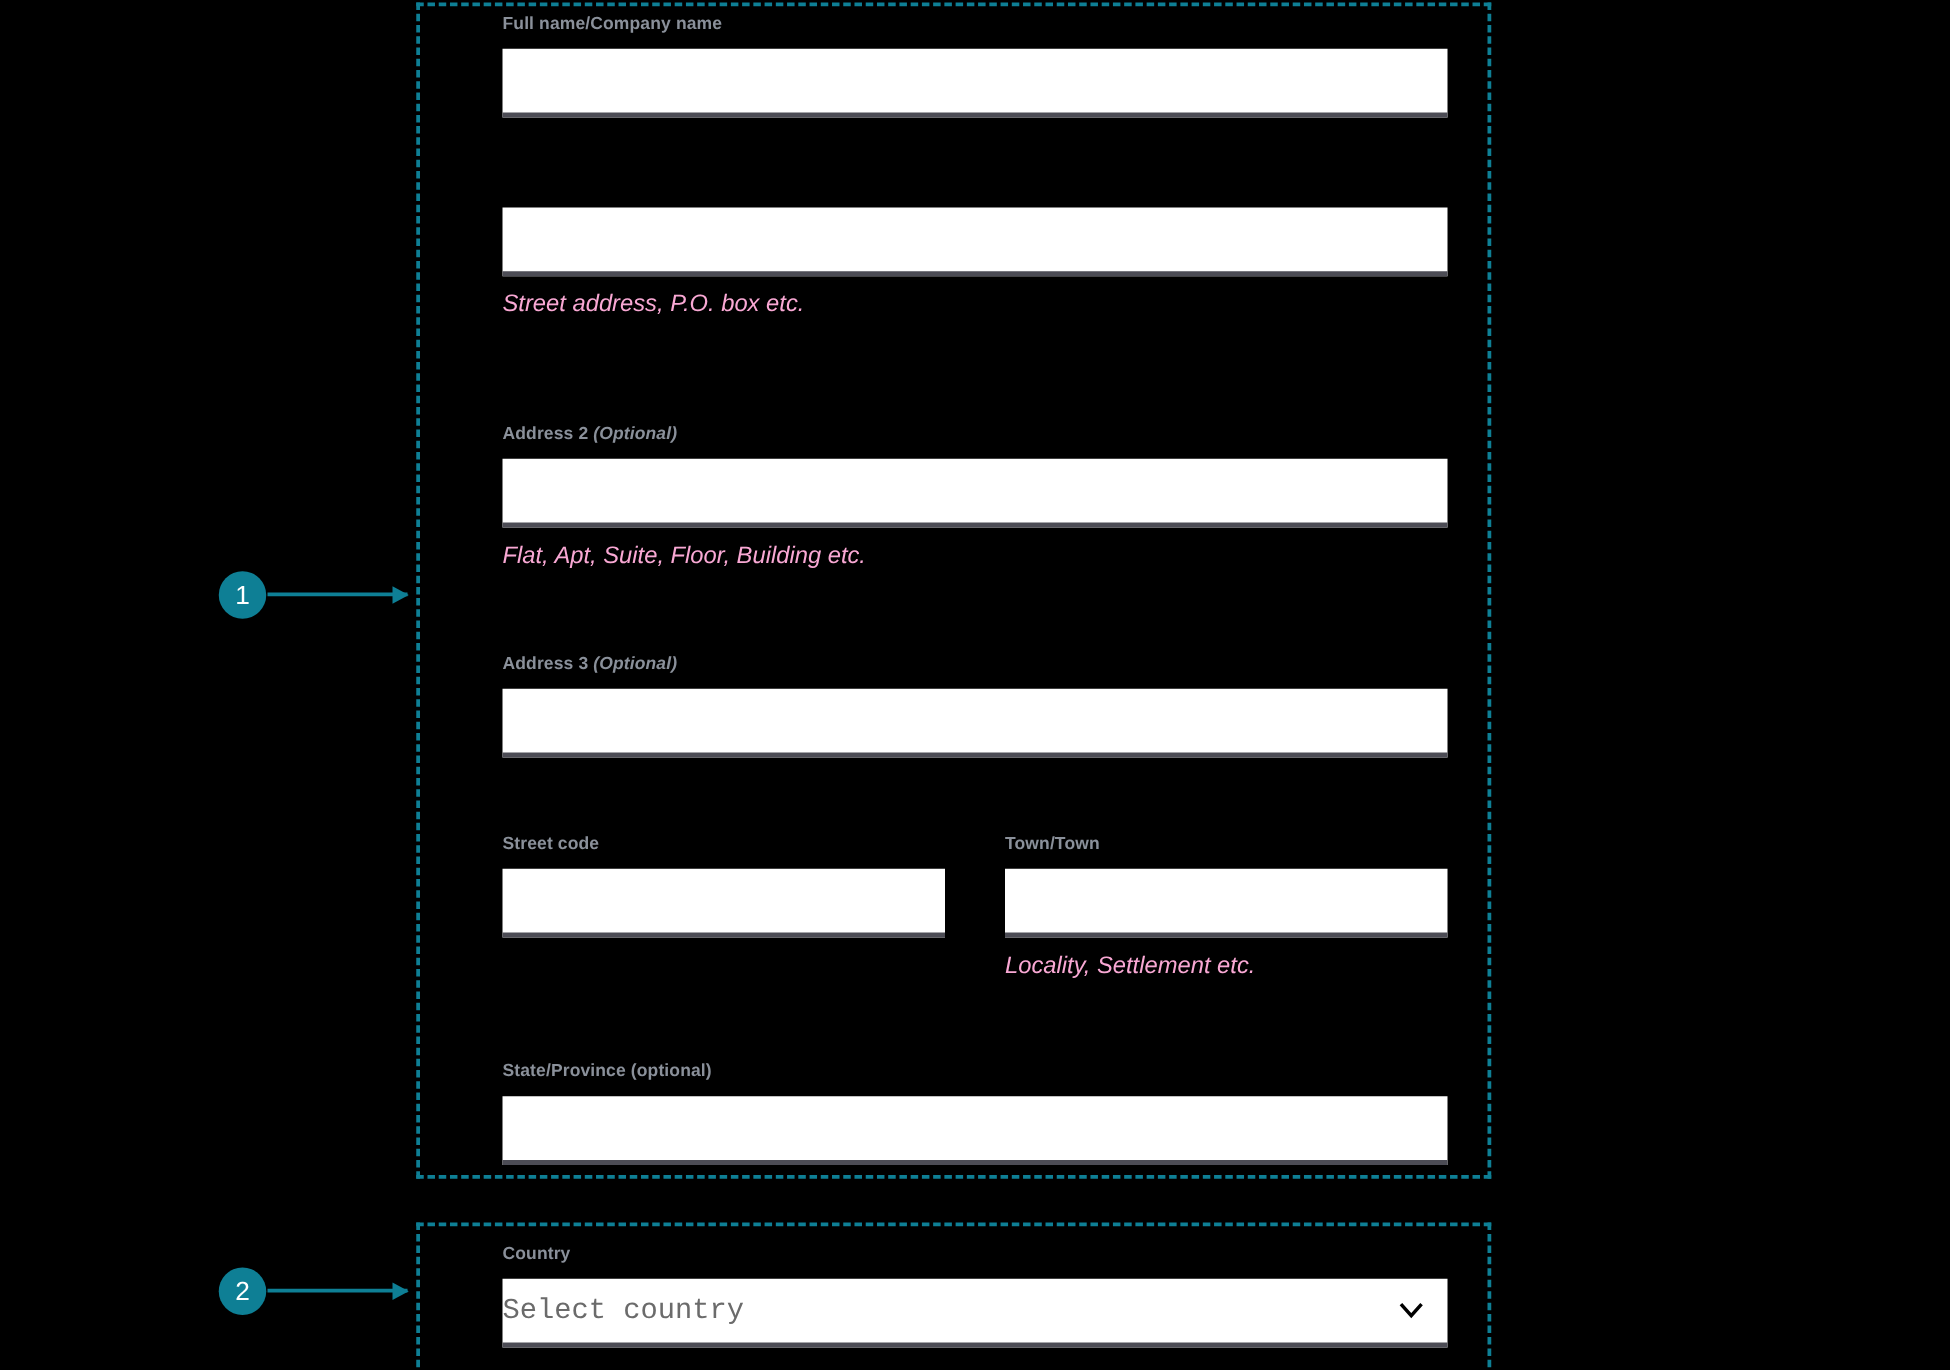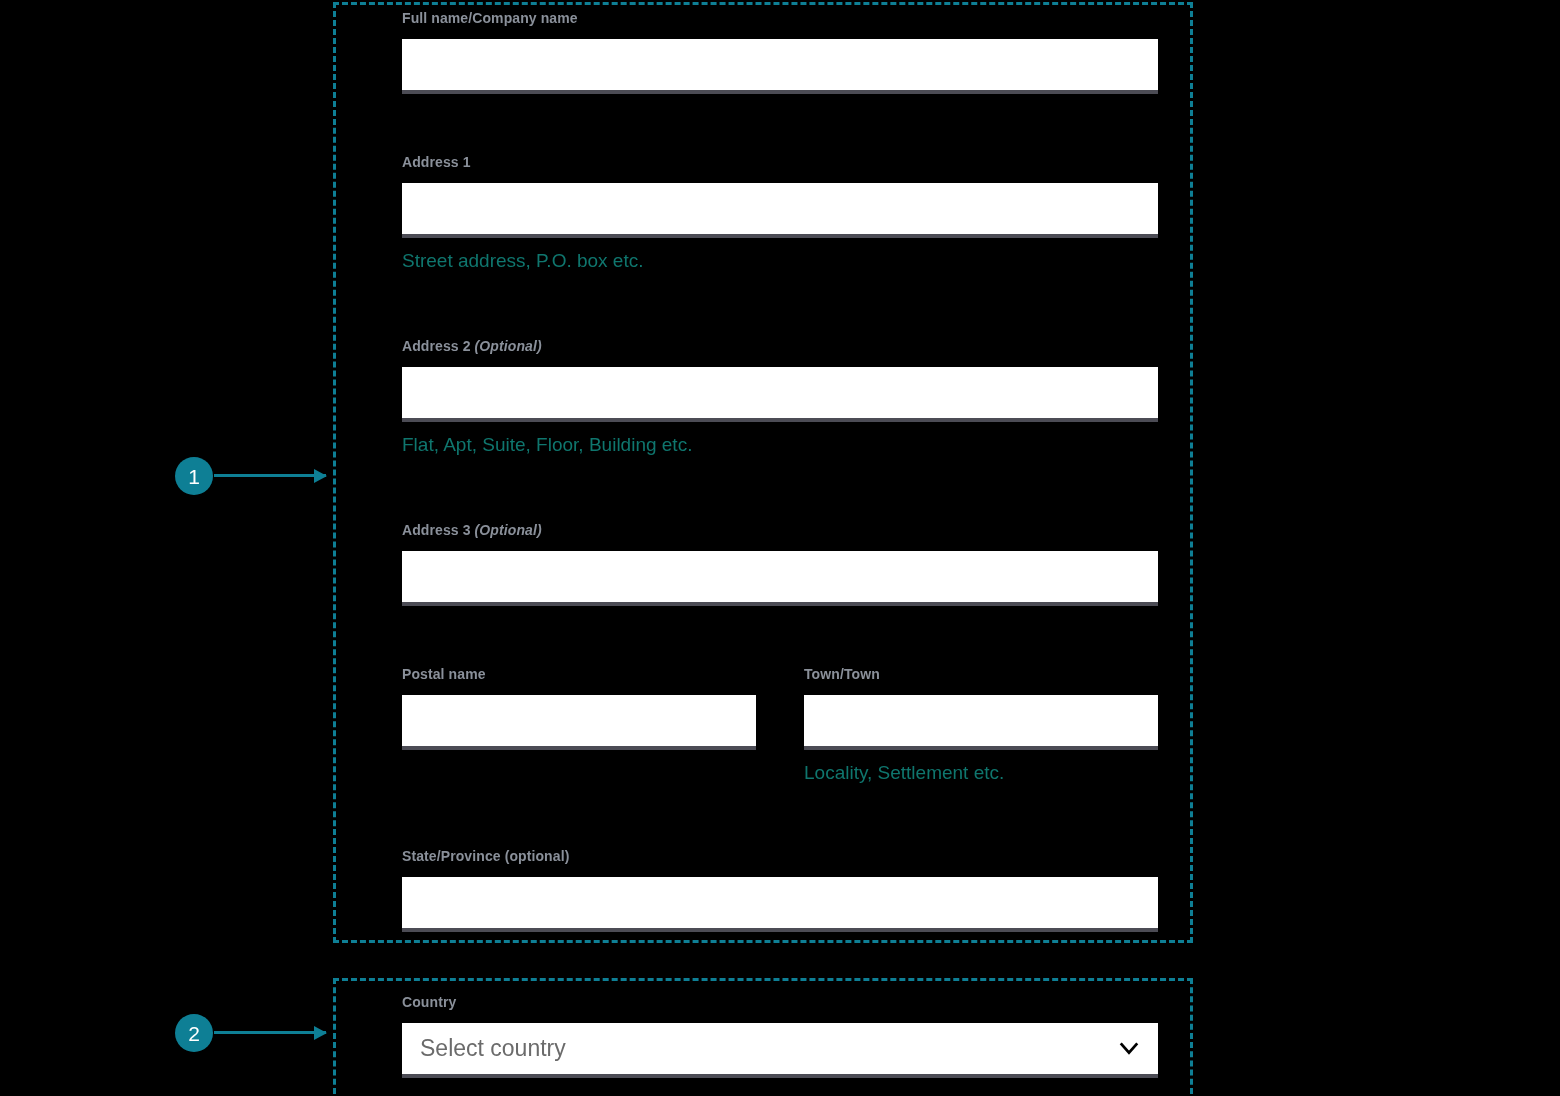--- a/index.html
+++ b/index.html
@@ -114,42 +114,42 @@
     font-size: 20px;
     font-family: "Liberation Sans", sans-serif;
     color: #1c1c1c;
     padding: 0 14px;
     outline: none;
   }
   .field-input.narrow { width: 354px; }
   .field-input.half { width: 354px; }
 
   .field-hint {
-    color: #0f766e;
+    color: #f9a8d4;
     font-size: 19px;
+    font-style: italic;
     line-height: 1.2;
     white-space: nowrap;
   }
 
   
   .select-wrap {
     position: relative;
     width: 756px;
     height: 55px;
     background: #ffffff;
     border-bottom: 4px solid #4c4c55;
     box-sizing: border-box;
     display: flex;
     align-items: center;
   }
   .select-value {
     font-size: 23px;
     color: #6b6b6b;
-    padding-left: 18px;
-    font-family: Liberation Sans, sans-serif;
+    font-family: Liberation Mono, monospace;
   }
   .chevron-down-icon {
     position: absolute;
     right: 18px;
     top: 50%;
     transform: translateY(-50%);
     width: 22px;
     height: 22px;
     display: block;
   }
@@ -183,21 +183,20 @@
 
   <div class="form">
 
     <div class="field" id="row-fullname">
       <div class="field-label">Full name/Company name</div>
       <div class="lbl-gap"></div>
       <input class="field-input" type="text" value="" placeholder="" style="">
     </div>
 
     <div class="field" id="row-address1">
-      <div class="field-label">Address 1</div>
       <div class="lbl-gap"></div>
       <input class="field-input" type="text" value="" placeholder="" style="">
       <div class="hint-gap"></div>
       <div class="field-hint">Street address, P.O. box etc.</div>
     </div>
 
     <div class="field" id="row-address2">
       <div class="field-label"><span>Address 2</span> <span class="optional-italic">(Optional)</span></div>
       <div class="lbl-gap"></div>
       <input class="field-input" type="text" value="" placeholder="" style="">
@@ -205,21 +204,21 @@
       <div class="field-hint">Flat, Apt, Suite, Floor, Building etc.</div>
     </div>
 
     <div class="field" id="row-address3">
       <div class="field-label"><span>Address 3</span> <span class="optional-italic">(Optional)</span></div>
       <div class="lbl-gap"></div>
       <input class="field-input" type="text" value="" placeholder="" style="">
     </div>
 
     <div class="field" id="row-postal">
-      <div class="field-label">Postal name</div>
+      <div class="field-label">Street code</div>
       <div class="lbl-gap"></div>
       <input class="field-input narrow" type="text" value="" placeholder="" style="">
     </div>
 
     <div class="field" id="row-city">
       <div class="field-label">Town/Town</div>
       <div class="lbl-gap"></div>
       <input class="field-input half" type="text" value="" placeholder="" style="">
       <div class="hint-gap"></div>
       <div class="field-hint">Locality, Settlement etc.</div>

